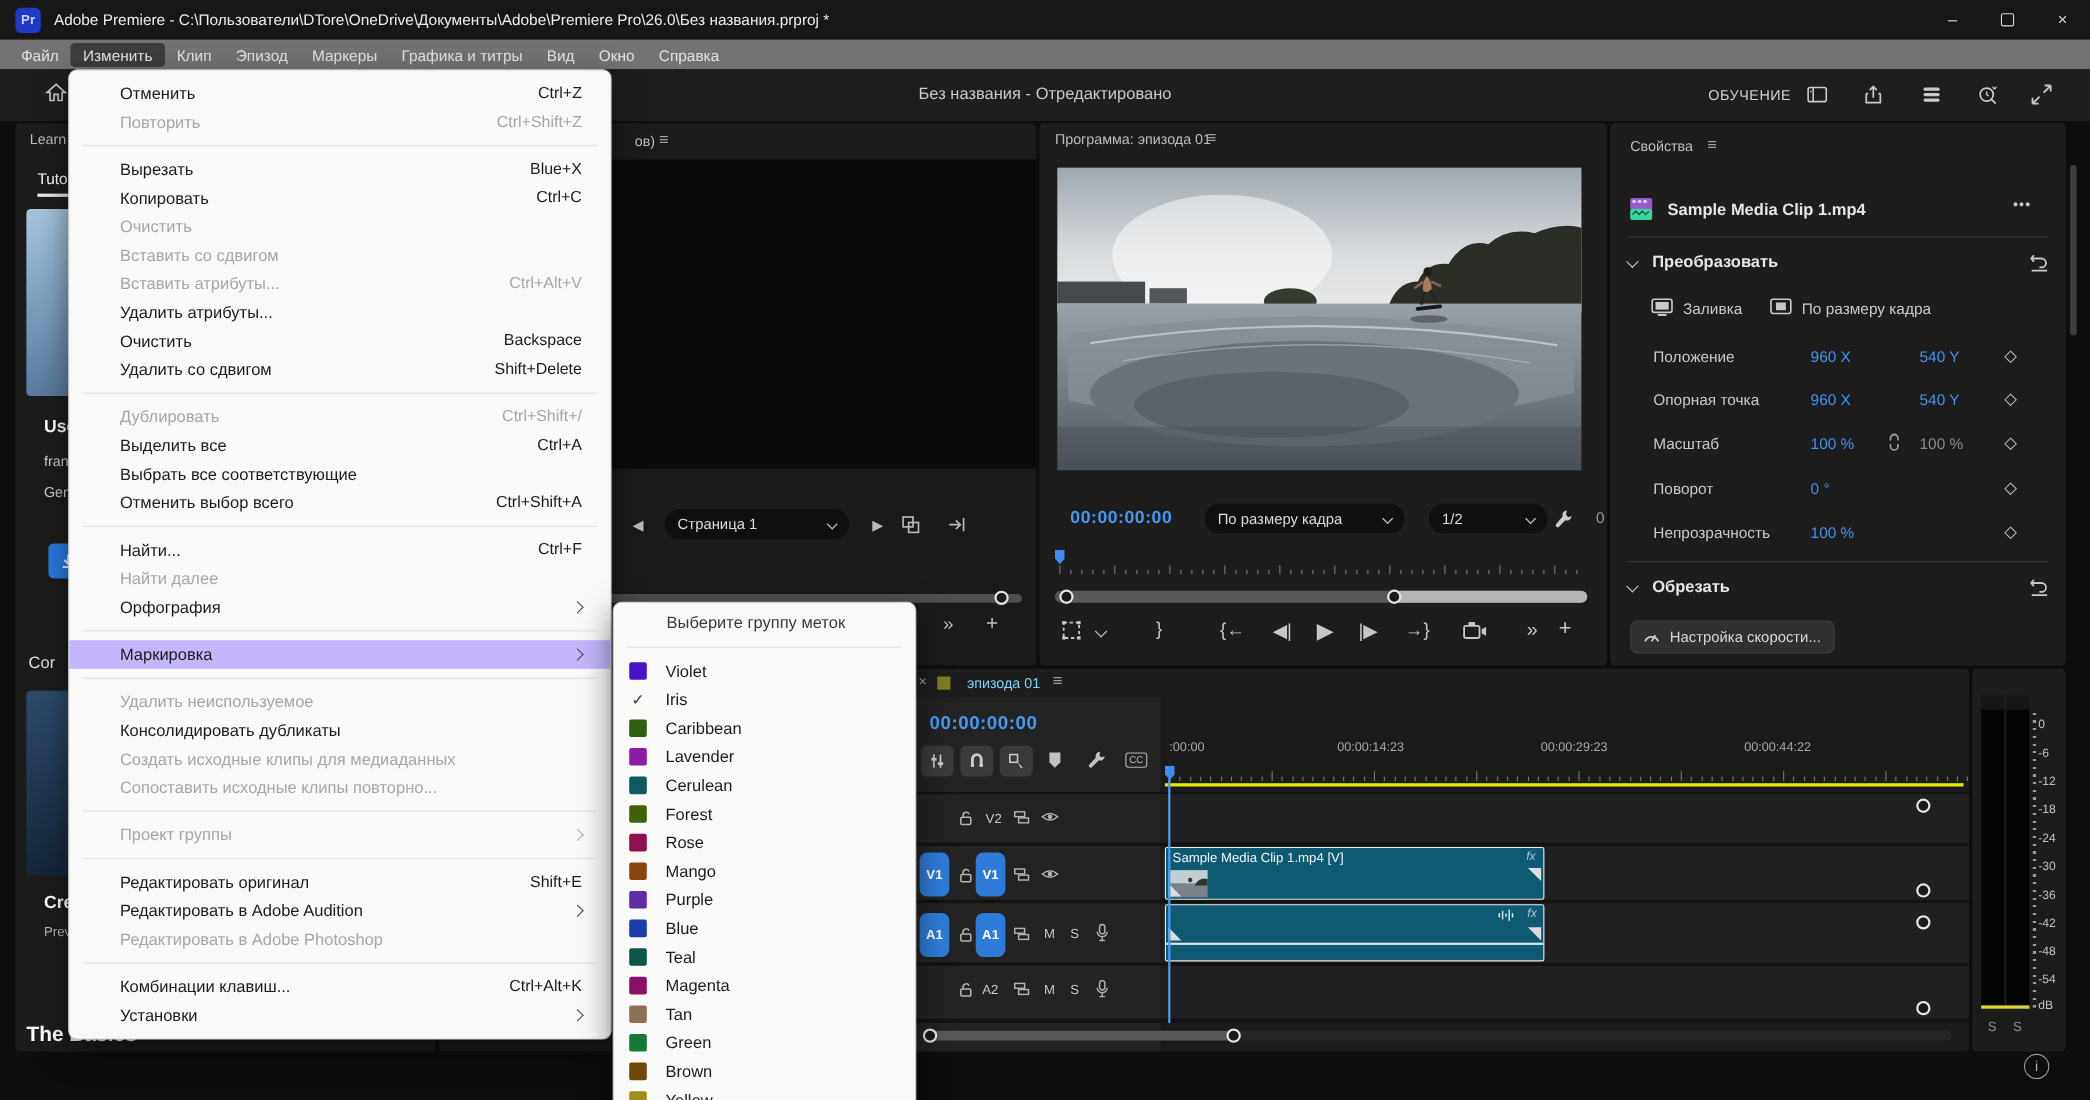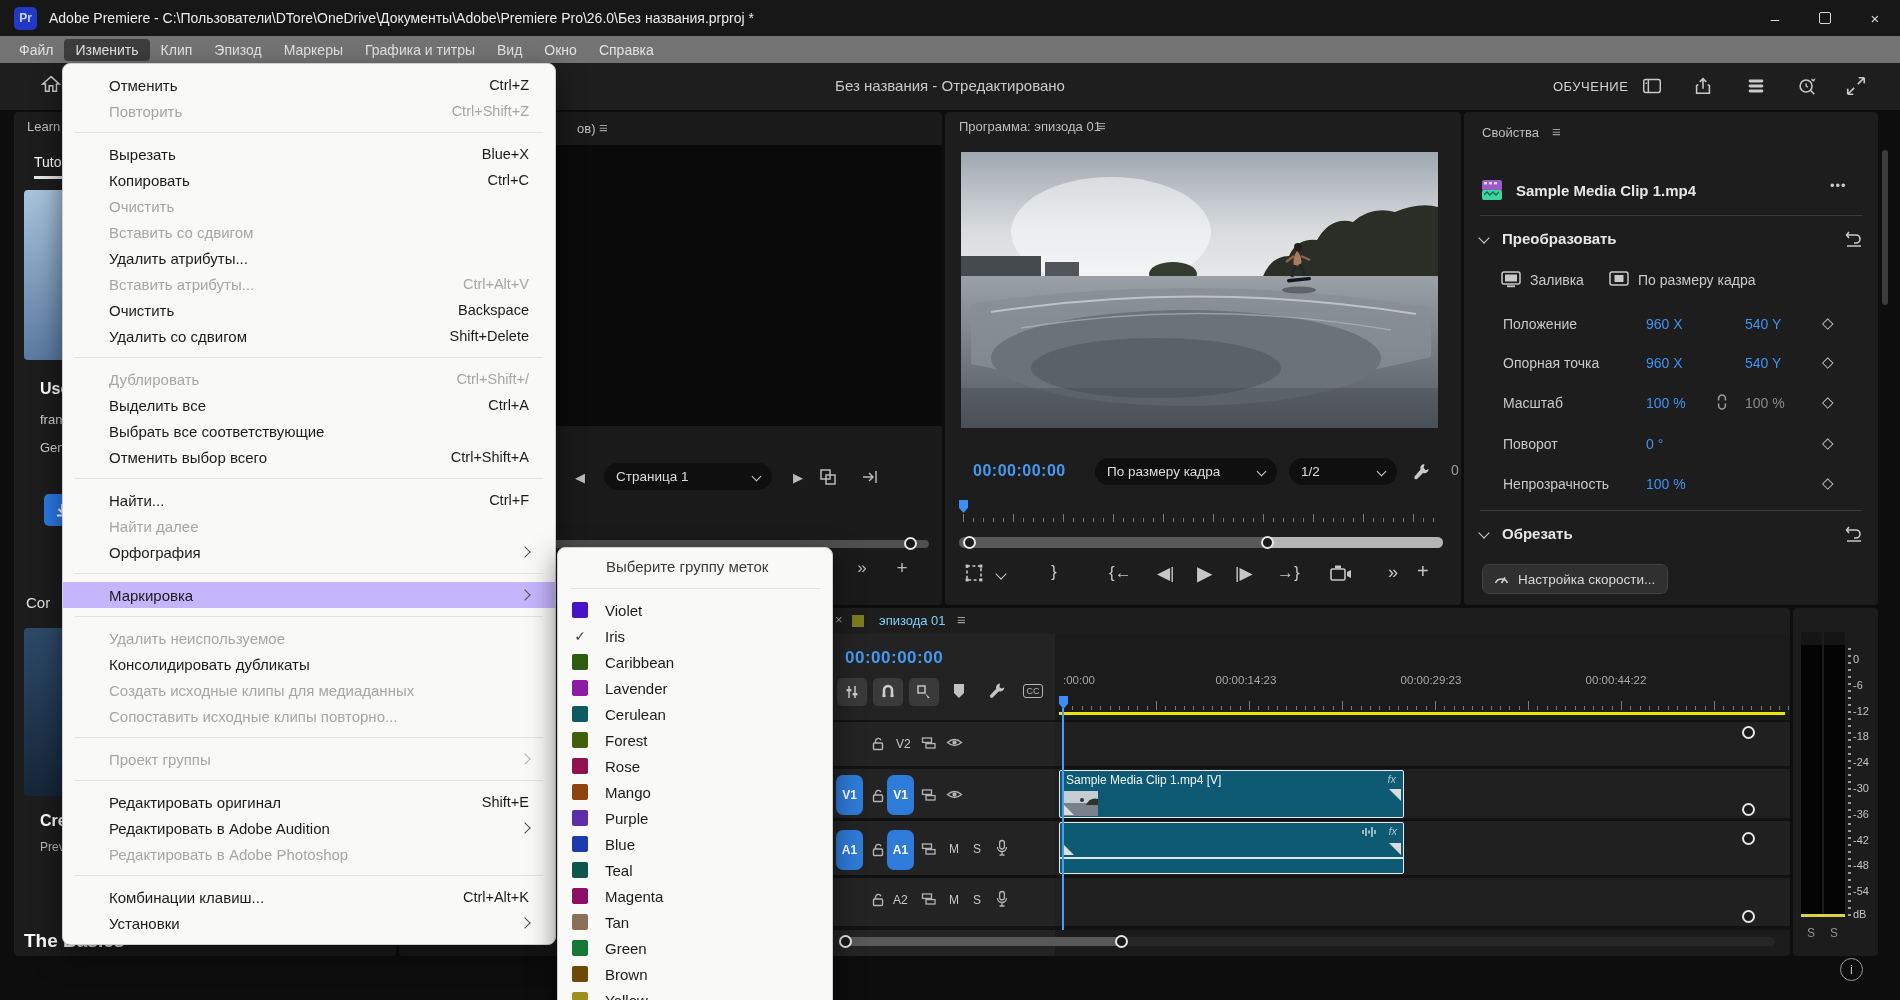--- a/index.html
+++ b/index.html
@@ -229,21 +229,21 @@
       </g>
       <rect x="0" y="236" width="477" height="40" fill="#3f454a" opacity=".35"></rect>
     </svg>
   </div>
 
   <div class="abs tc-blue" style="left:28px;top:350px;font-size:16px">00:00:00:00</div>
   <div class="pill" style="left:150px;top:346px;width:182px">
     <span>По размеру кадра</span>
     <span class="chev"></span>
   </div>
-  <div class="pill" style="left:344px;top:346px;width:108px">
+  <div class="pill" style="left:354px;top:346px;width:108px">
     <span>1/2</span>
     <span class="chev"></span>
   </div>
   <svg class="abs" style="left:466px;top:349px" width="20" height="20" viewBox="0 0 20 20">
     <path d="M13.5 3 a4.2 4.2 0 0 0 -4 5.6 L3.6 15.5 a1.8 1.8 0 0 0 2.5 2.5 L12 12 a4.2 4.2 0 0 0 5.6-4 l-2.8 1.2 L12.6 7 Z" fill="#c9c9c9"></path>
   </svg>
   <div class="abs" style="left:506px;top:350px;font-size:14px;color:#9a9a9a">0</div>
 
   <div id="prog-ticks" class="abs" style="left:0;top:388px;width:516px;height:22px">
       <div class="ptick" style="left: 18px; height: 8px;"></div>
@@ -708,27 +708,27 @@
       <span class="miright">Ctrl+C</span>
     </div>
     <div class="mi dis">
       <span class="milab">Очистить</span>
       <span class="miright"></span>
     </div>
     <div class="mi dis">
       <span class="milab">Вставить со сдвигом</span>
       <span class="miright"></span>
     </div>
-    <div class="mi">
-      <span class="milab">Удалить атрибуты...</span>
-      <span class="miright"></span>
-    </div>
     <div class="mi dis">
       <span class="milab">Вставить атрибуты...</span>
       <span class="miright">Ctrl+Alt+V</span>
+    </div>
+    <div class="mi">
+      <span class="milab">Удалить атрибуты...</span>
+      <span class="miright"></span>
     </div>
     <div class="mi">
       <span class="milab">Очистить</span>
       <span class="miright">Backspace</span>
     </div>
     <div class="mi">
       <span class="milab">Удалить со сдвигом</span>
       <span class="miright">Shift+Delete</span>
     </div>
     <div class="msep"></div>

